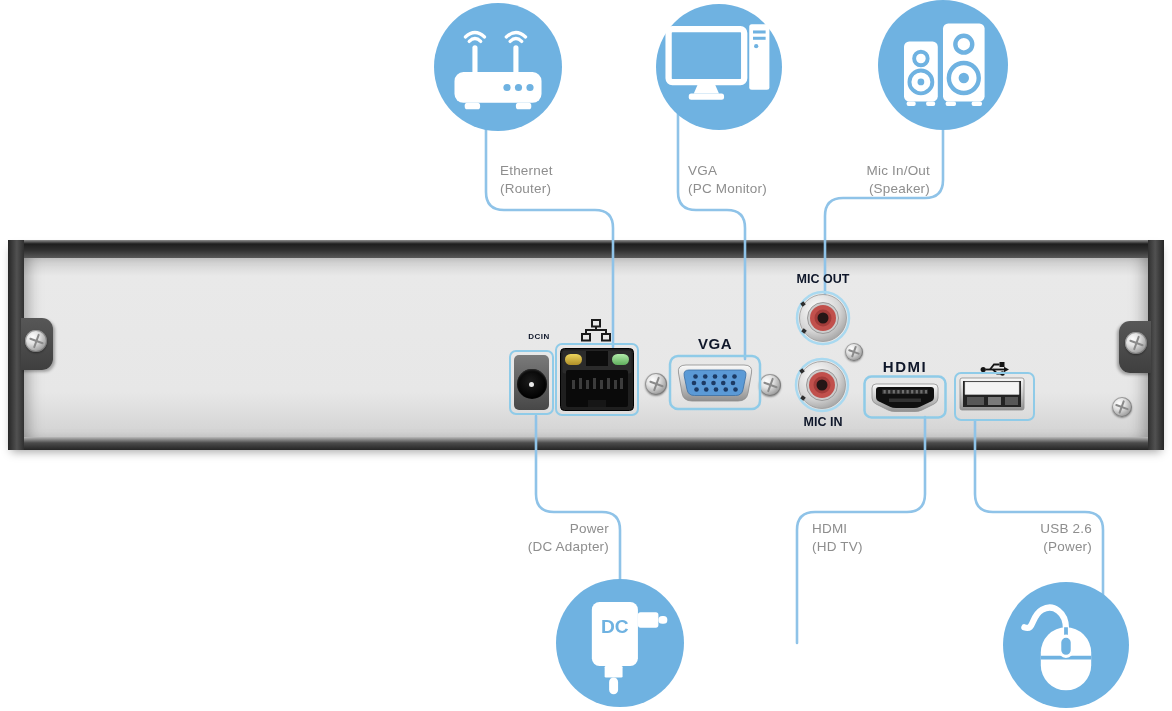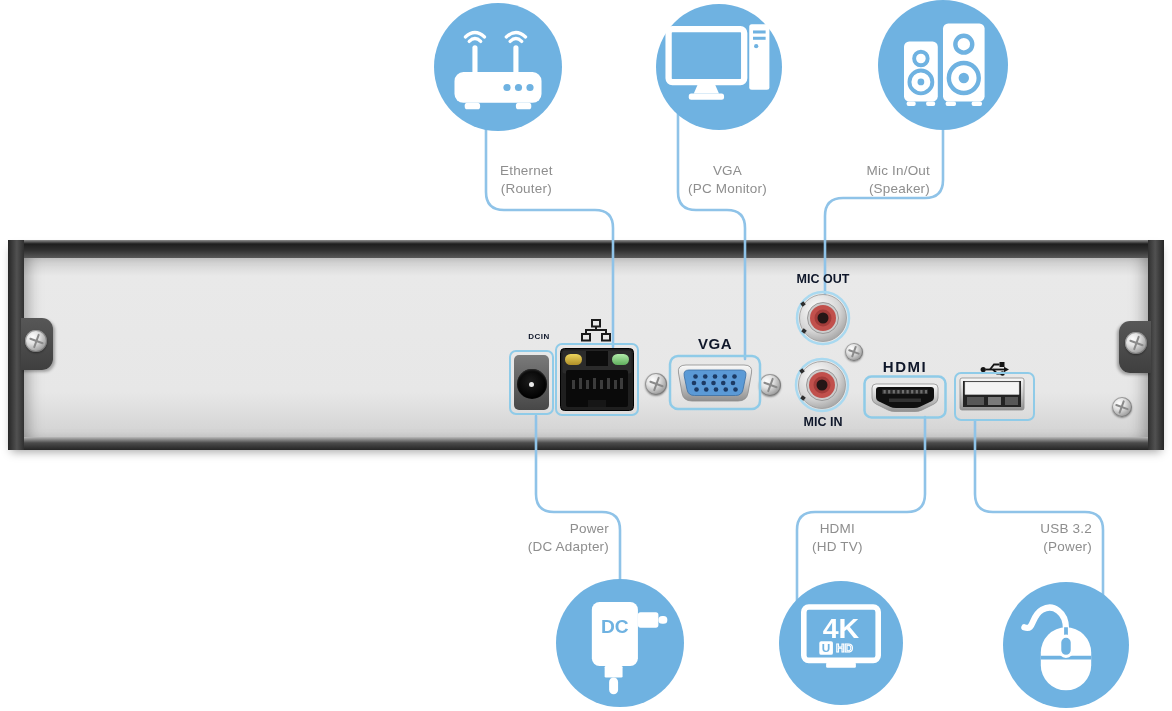--- a/index.html
+++ b/index.html
@@ -23,21 +23,21 @@
   
   .bubble{position:absolute;border-radius:50%;background:var(--circle-blue);z-index:4;}
   .bubble svg{position:absolute;left:0;top:0;width:100%;height:100%;}
   .ic-white{fill:#fff;}
   .ic-blue{fill:var(--circle-blue);}
   .st-white{stroke:#fff;fill:none;}
   .st-blue{stroke:var(--circle-blue);fill:none;}
   text.icon-txt{font-family:"Liberation Sans",sans-serif;font-weight:bold;}
 
   
-  .lbl{position:absolute;z-index:4;color:var(--label-gray);font-size:13.5px;line-height:17.5px;letter-spacing:.2px;text-align:center;}
+  .lbl{position:absolute;z-index:4;color:var(--label-gray);font-size:13.5px;line-height:17.5px;letter-spacing:.2px;}
   .lbl.right{text-align:right;}
 
   
   .panel{position:absolute;left:8px;top:240px;width:1156px;height:210px;z-index:1;
          box-shadow:0 5px 9px -3px rgba(0,0,0,.35);}
   .panel-top{position:absolute;left:0;top:0;right:0;height:18px;
          background:linear-gradient(180deg,#8d8d8d 0%,#1e1e1e 22%,#2f2f2f 55%,#585858 100%);}
   .panel-face{position:absolute;left:15px;right:15px;top:18px;bottom:13px;
          background:linear-gradient(180deg,#cccccc 0%,#e9e9e9 10%,#e7e7e7 75%,#d2d2d2 100%);
          box-shadow:inset 14px 0 16px -10px rgba(0,0,0,.35), inset -14px 0 16px -10px rgba(0,0,0,.35);}
@@ -317,45 +317,35 @@
 
   <div class="lbl right" style="left:830px;top:162px;width:100px;">
     <div>Mic In/Out</div>
     <div>(Speaker)</div>
   </div>
   <div class="lbl" style="left:812px;top:520px;">
     <div>HDMI</div>
     <div>(HD TV)</div>
   </div>
   <div class="lbl right" style="left:962px;top:520px;width:130px;">
-    <div>USB 3.2</div>
+    <div>USB 2.6</div>
     <div>(Power)</div>
   </div>
 
   <div class="bubble" style="left:556px;top:579px;width:128px;height:128px;">
     <svg viewBox="0 0 100 100">
       <rect class="ic-white" x="28" y="18" width="36" height="50" rx="6"></rect>
       <rect class="ic-white" x="64" y="26" width="16" height="12" rx="2"></rect>
       <rect class="ic-white" x="80" y="29" width="7" height="6" rx="3"></rect>
       <rect class="ic-white" x="38" y="68" width="14" height="9" rx="1"></rect>
       <rect class="ic-white" x="41.5" y="77" width="7" height="13" rx="3.5"></rect>
       <text class="icon-txt" x="46" y="42" text-anchor="middle" font-size="15" fill="var(--circle-blue)">DC</text>
     </svg>
   </div>
 
-  <div class="bubble" style="left:779px;top:581px;width:124px;height:124px;">
-    <svg viewBox="0 0 100 100">
-      <rect class="st-white" x="20" y="21" width="60" height="43" rx="4" stroke-width="4.5"></rect>
-      <rect class="ic-white" x="38" y="66" width="24" height="4" rx="1"></rect>
-      <text class="icon-txt" x="50" y="46" text-anchor="middle" font-size="23" fill="#fff">4K</text>
-      <rect class="ic-white" x="32.5" y="48.5" width="11" height="11" rx="1.5"></rect>
-      <text class="icon-txt" x="38" y="57.5" text-anchor="middle" font-size="9.5" fill="var(--circle-blue)">U</text>
-      <text class="icon-txt" x="46" y="57.5" text-anchor="start" font-size="9.5" fill="none" stroke="#fff" stroke-width="0.9">HD</text>
-    </svg>
-  </div>
 
   <div class="bubble" style="left:1003px;top:582px;width:126px;height:126px;">
     <svg viewBox="0 0 100 100">
       <path class="st-white" d="M50,37 C50,24 40,17 31,22 C22,27 25,39 17,36" stroke-width="5" stroke-linecap="round"></path>
       <rect class="ic-white" x="30" y="36" width="40" height="50" rx="20"></rect>
       <path class="st-blue" d="M30,60 H70 M50,36 V60" stroke-width="3"></path>
       <rect x="45" y="43" width="10" height="16" rx="5" fill="var(--circle-blue)" stroke="#fff" stroke-width="2.5"></rect>
     </svg>
   </div>
 

